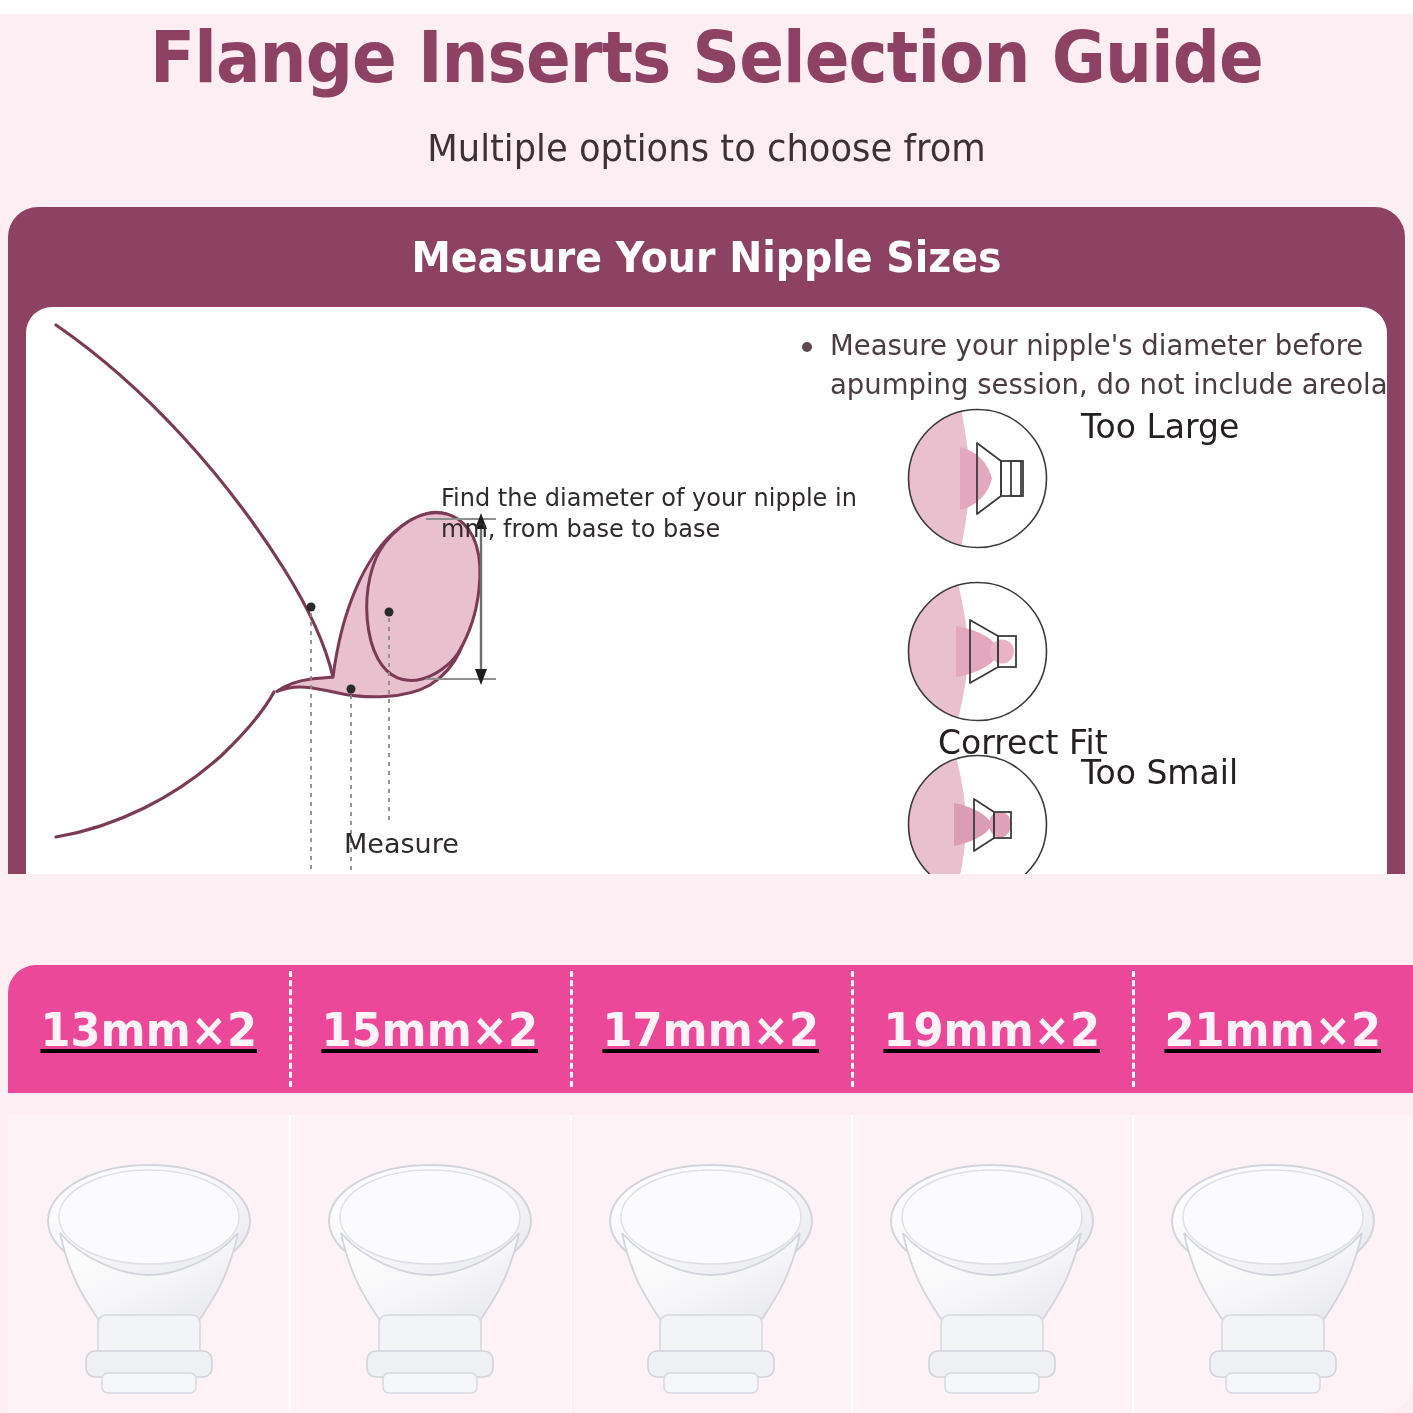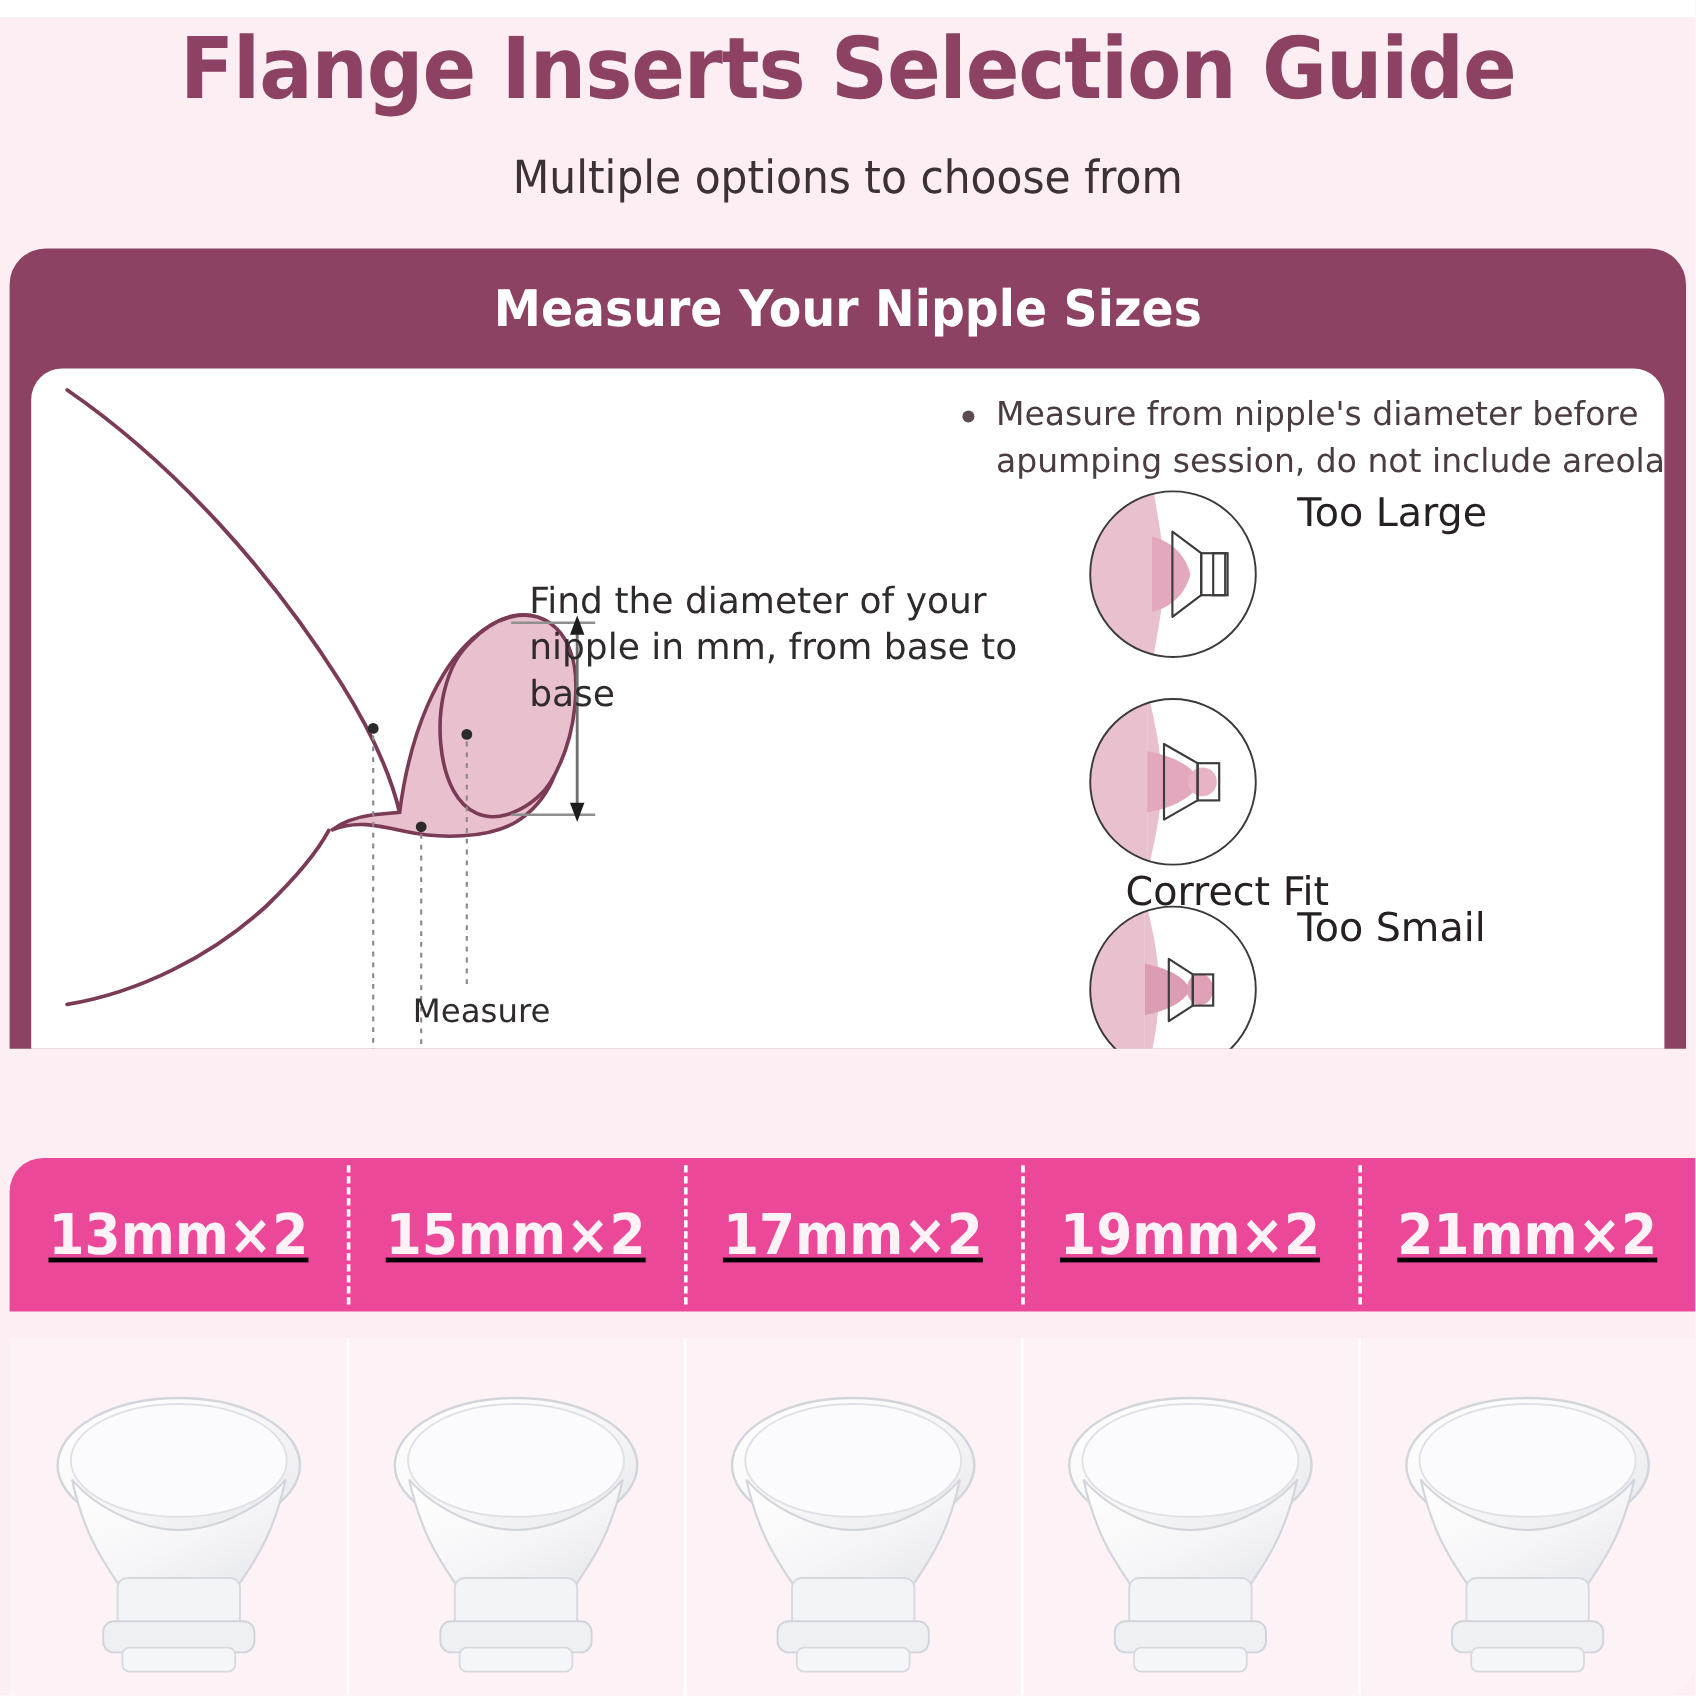--- a/index.html
+++ b/index.html
@@ -65,21 +65,21 @@
     border-radius:26px;
     overflow:hidden;
   }
 
   
   #breast-diagram { position:absolute; left:0px; top:0px; }
   
   #measure-caption {
     position:absolute; left:415px; top:176px;
     width:470px;
-    font-size:30px; line-height:1.28;
+    font-size:24px; line-height:1.28;
     color:#2f2a2d;
   }
   .anno-label {
     position:absolute;
     font-size:27px;
     color:#2f2a2d;
     white-space:nowrap;
   }
   #label-nipple    { left:318px; top:521px; }
   #label-nipplebase{ left:285px; top:570px; }
@@ -220,21 +220,21 @@
 
       <div id="measure-caption">Find the diameter of your nipple in mm, from base to base</div>
 
       <div class="anno-label" id="label-nipple">Measure</div>
       <div class="anno-label" id="label-nipplebase">Nipple Base</div>
 
       <div id="fit-column">
 
         <div id="bullet-row">
           <div id="bullet-dot"></div>
-          <div id="bullet-text">Measure from nipple's diameter before apumping session, do not include areola</div>
+          <div id="bullet-text">Measure your nipple's diameter before apumping session, do not include areola</div>
         </div>
 
         <div class="fit-row" id="fit-row-0">
           <svg class="fit-circle" width="143" height="143" viewBox="0 0 143 143">
             <defs>
               <clipPath id="clipLarge">
                   <circle cx="71.5" cy="71.5" r="69"></circle>
                 </clipPath>
             </defs>
             <g clip-path="url(#clipLarge)">

